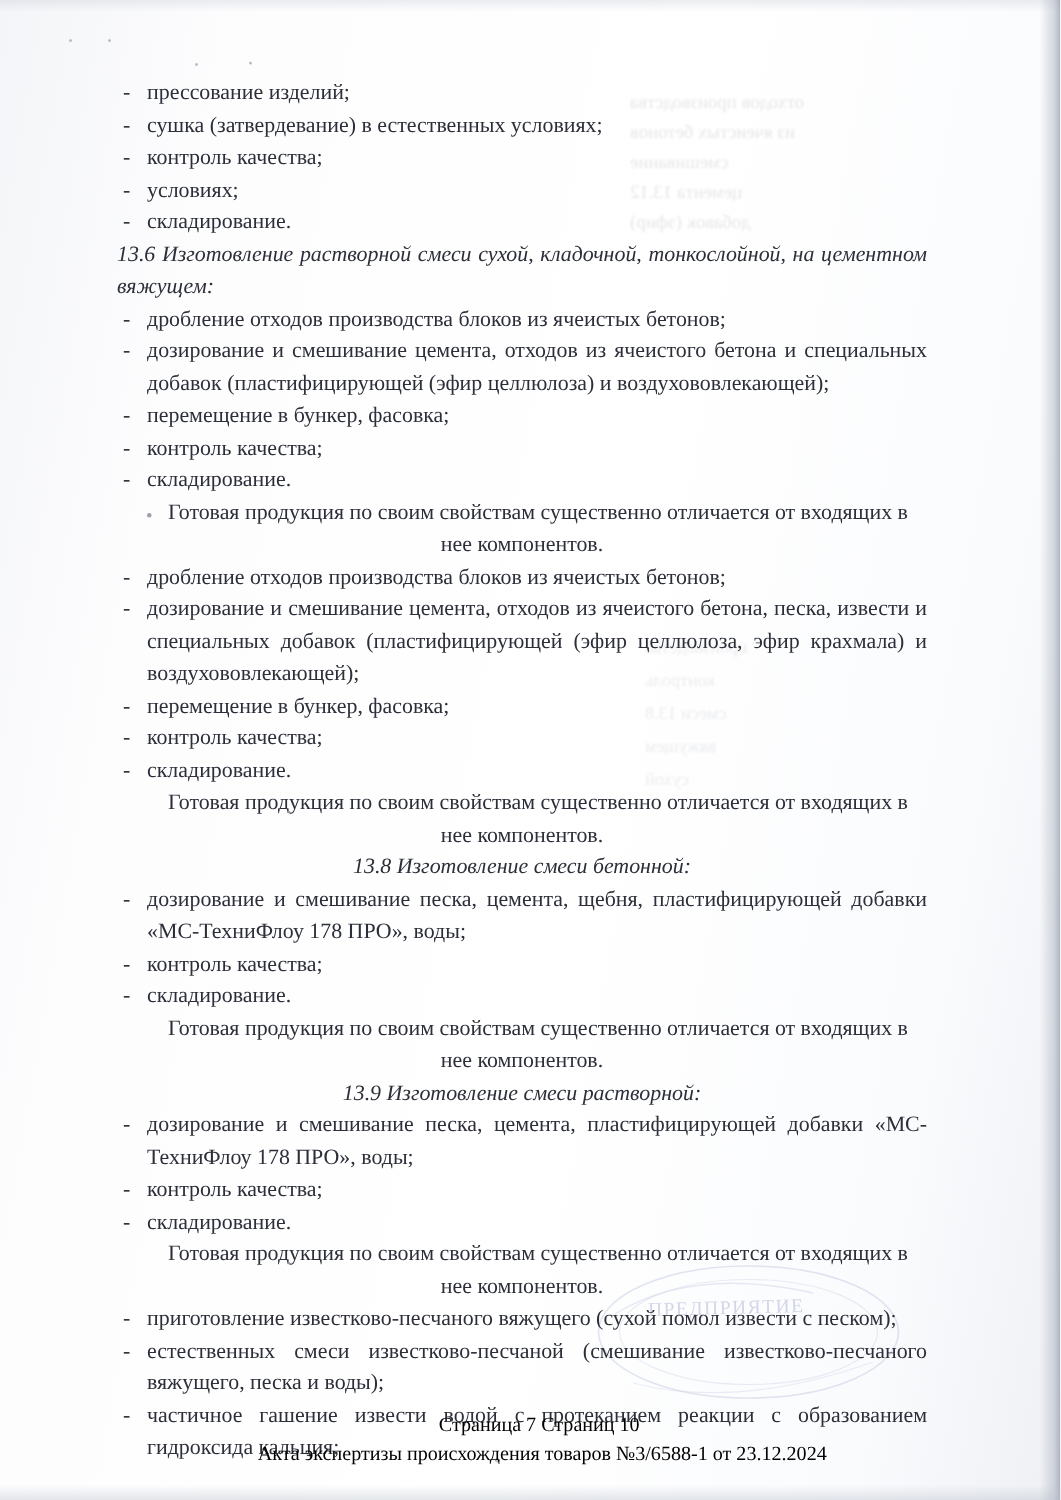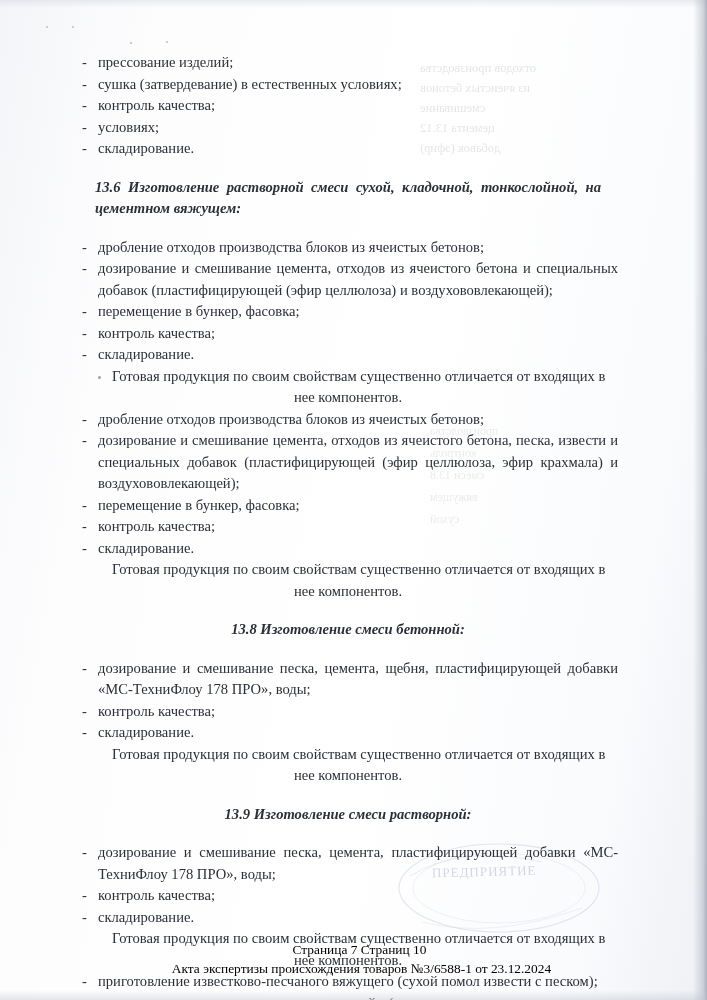--- a/index.html
+++ b/index.html
@@ -143,26 +143,26 @@
   .bullet-body {
     flex: 1 1 auto;
     text-align: justify;
     text-justify: inter-word;
   }
   .bullet-body.nojust {
     text-align: left;
   }
   .heading {
     font-style: italic;
-    font-weight: bold;
+    font-weight: normal;
     font-size: 14.6px;
     line-height: 21.5px;
     text-align: justify;
     text-justify: inter-word;
-    margin: 17px;
+    margin: 0;
   }
   .heading.nojust {
     text-align: center;
   }
   .para {
     font-size: 14.6px;
     line-height: 21.5px;
     text-align: justify;
     text-justify: inter-word;
     margin: 0;

